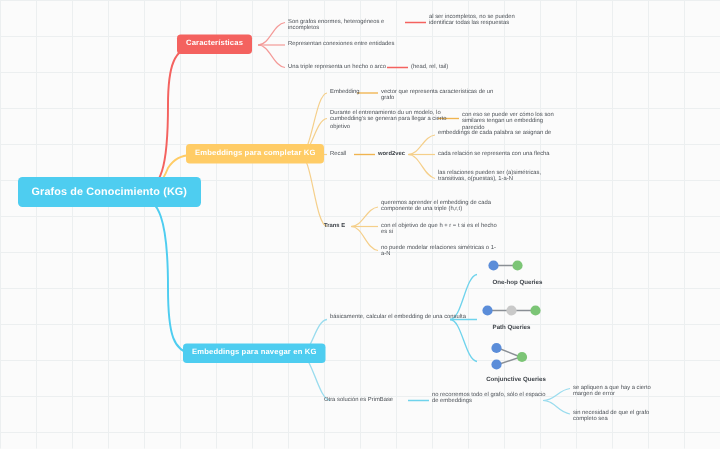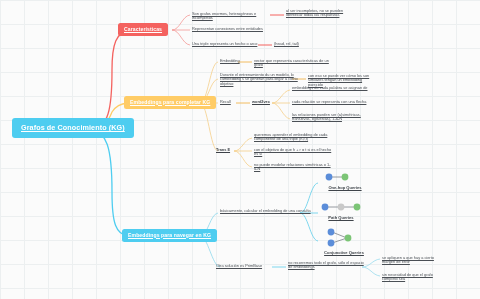--- a/index.html
+++ b/index.html
@@ -17,21 +17,20 @@
       linear-gradient(to bottom, #eceff0 1px, transparent 1px);
     background-size:24px 24px;
     z-index:0;
   }
   #canvas{position:absolute;inset:0;z-index:1;}
   .node{
     position:absolute;
     z-index:2;
     white-space:nowrap;
     line-height:1.15;
-    text-decoration:underline;
   }
   .root{
     background:#4ecdf0;
     color:#ffffff;
     font-size:7.2px;
     font-weight:bold;
     padding:6px 9px;
     border-radius:3px;
     letter-spacing:.1px;
   }

